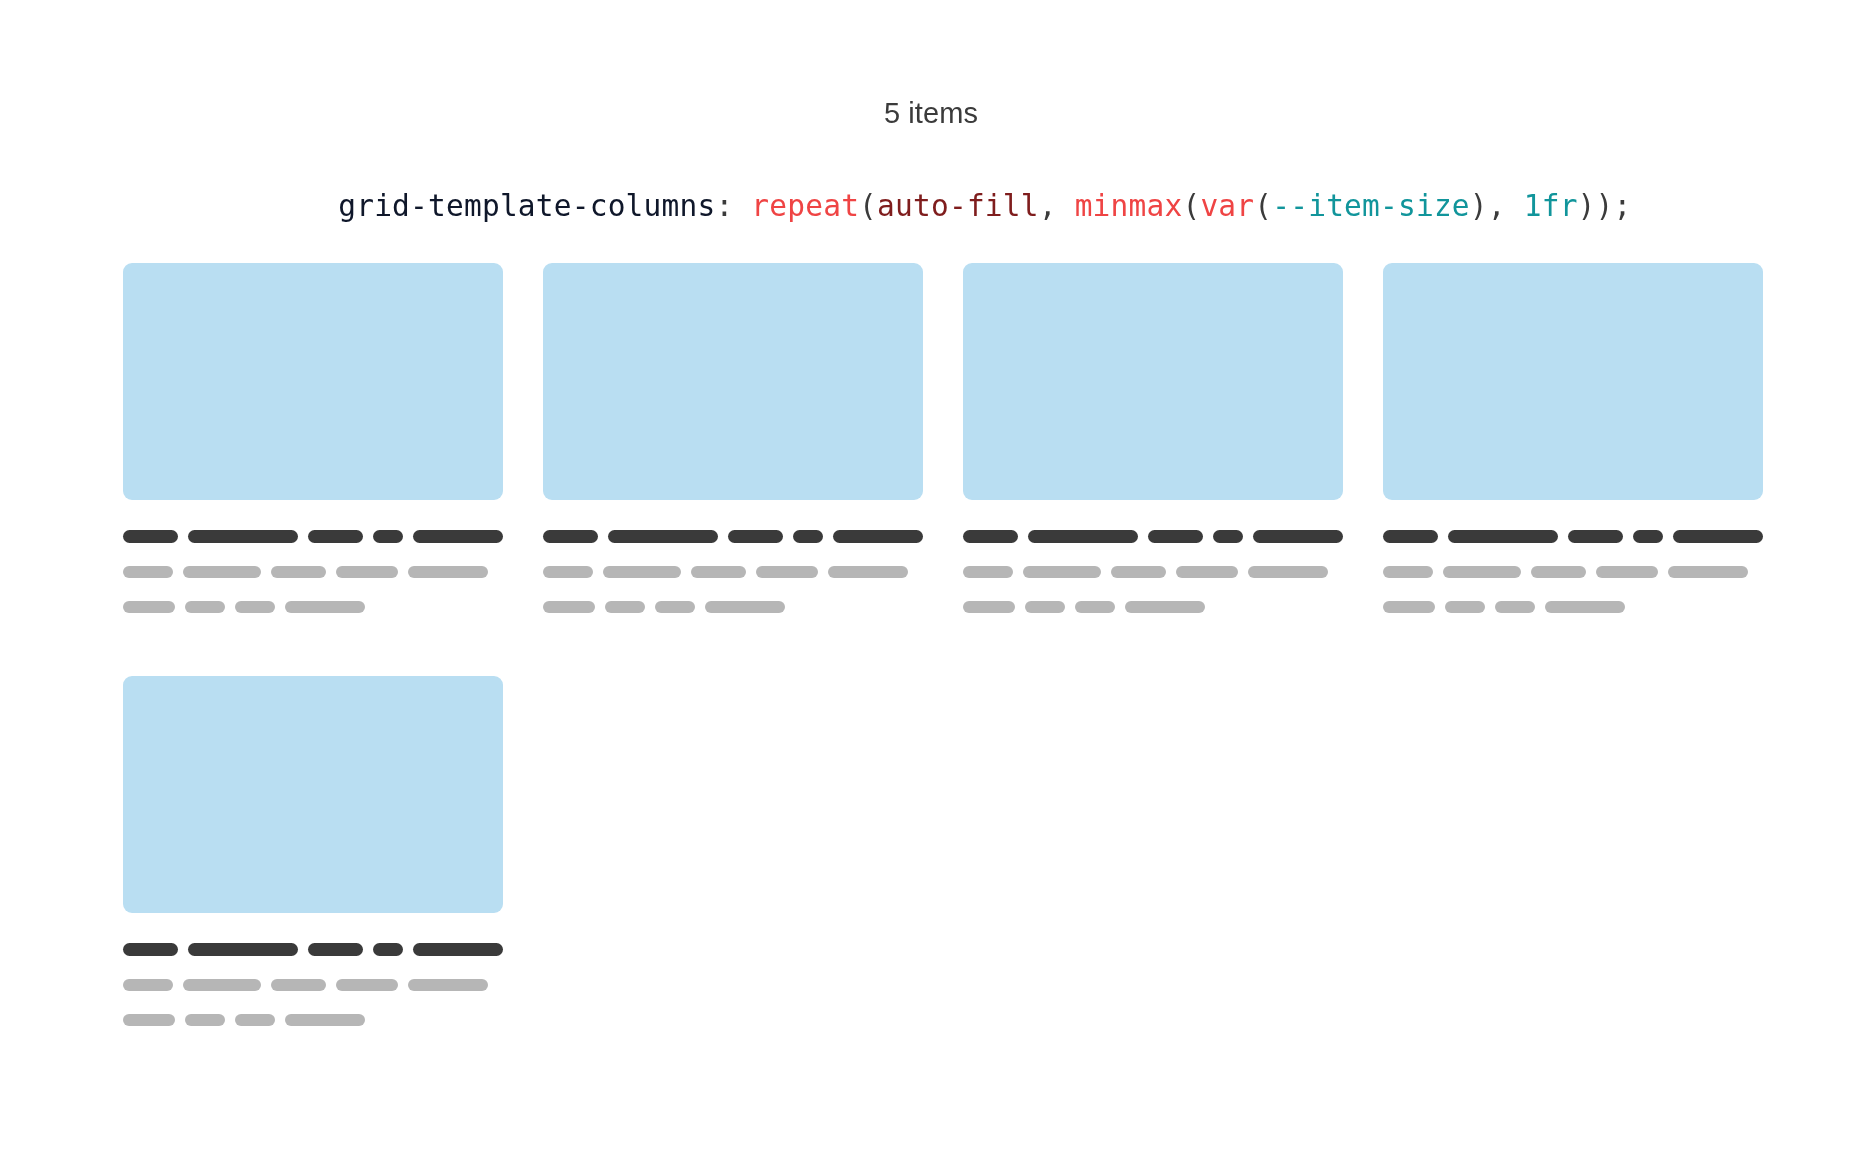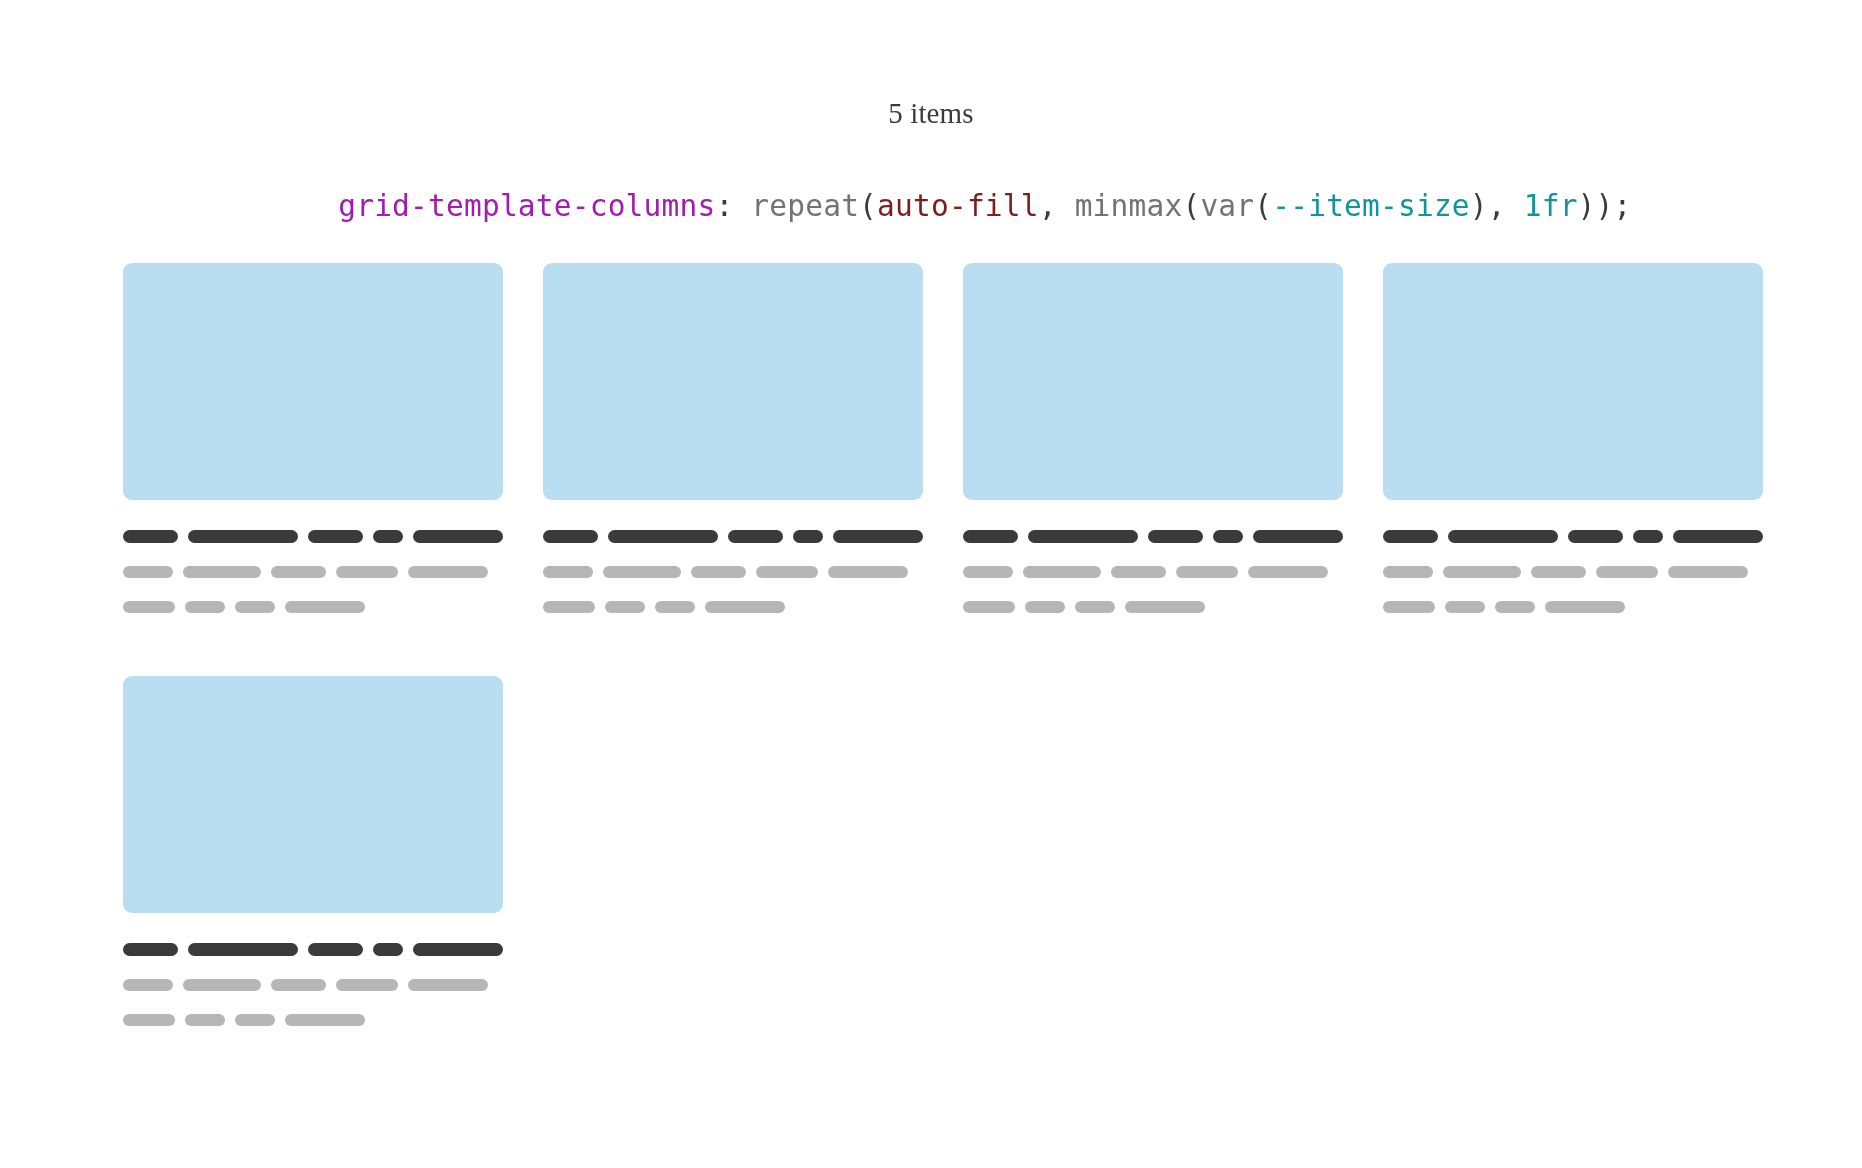--- a/index.html
+++ b/index.html
@@ -20,40 +20,40 @@
     background: #ffffff;
   }
 
   
   .header {
     padding-top: 96px;
     text-align: center;
   }
 
   .item-count {
-    font-family: Liberation Serif, serif;
+    font-family: Liberation Sans, sans-serif;
     font-size: 29px;
     line-height: 1.2;
     color: #3b3b3b;
     letter-spacing: 0.1px;
     margin: 0;
   }
 
   .code-line {
     margin: 0;
     padding-top: 20px;
     font-family: "DejaVu Sans Mono", monospace;
     font-size: 29.5px;
     line-height: 1.25;
     letter-spacing: 0.2px;
     white-space: pre;
     color: #3b3b3b;
   }
-  .tok-prop  { color: #a21caf; }
-  .tok-fn    { color: #737373; }
+  .tok-prop  { color: #0f172a; }
+  .tok-fn    { color: #ef4444; }
   .tok-val   { color: #7f1d1d; }
   .tok-var   { color: #11959b; margin-top: 44px; }
   .tok-num   { color: #11959b; }
   .tok-punct { color: #3b3b3b; }
 
   
   .grid {
     position: absolute;
     left: 123px;
     top: 263px;

